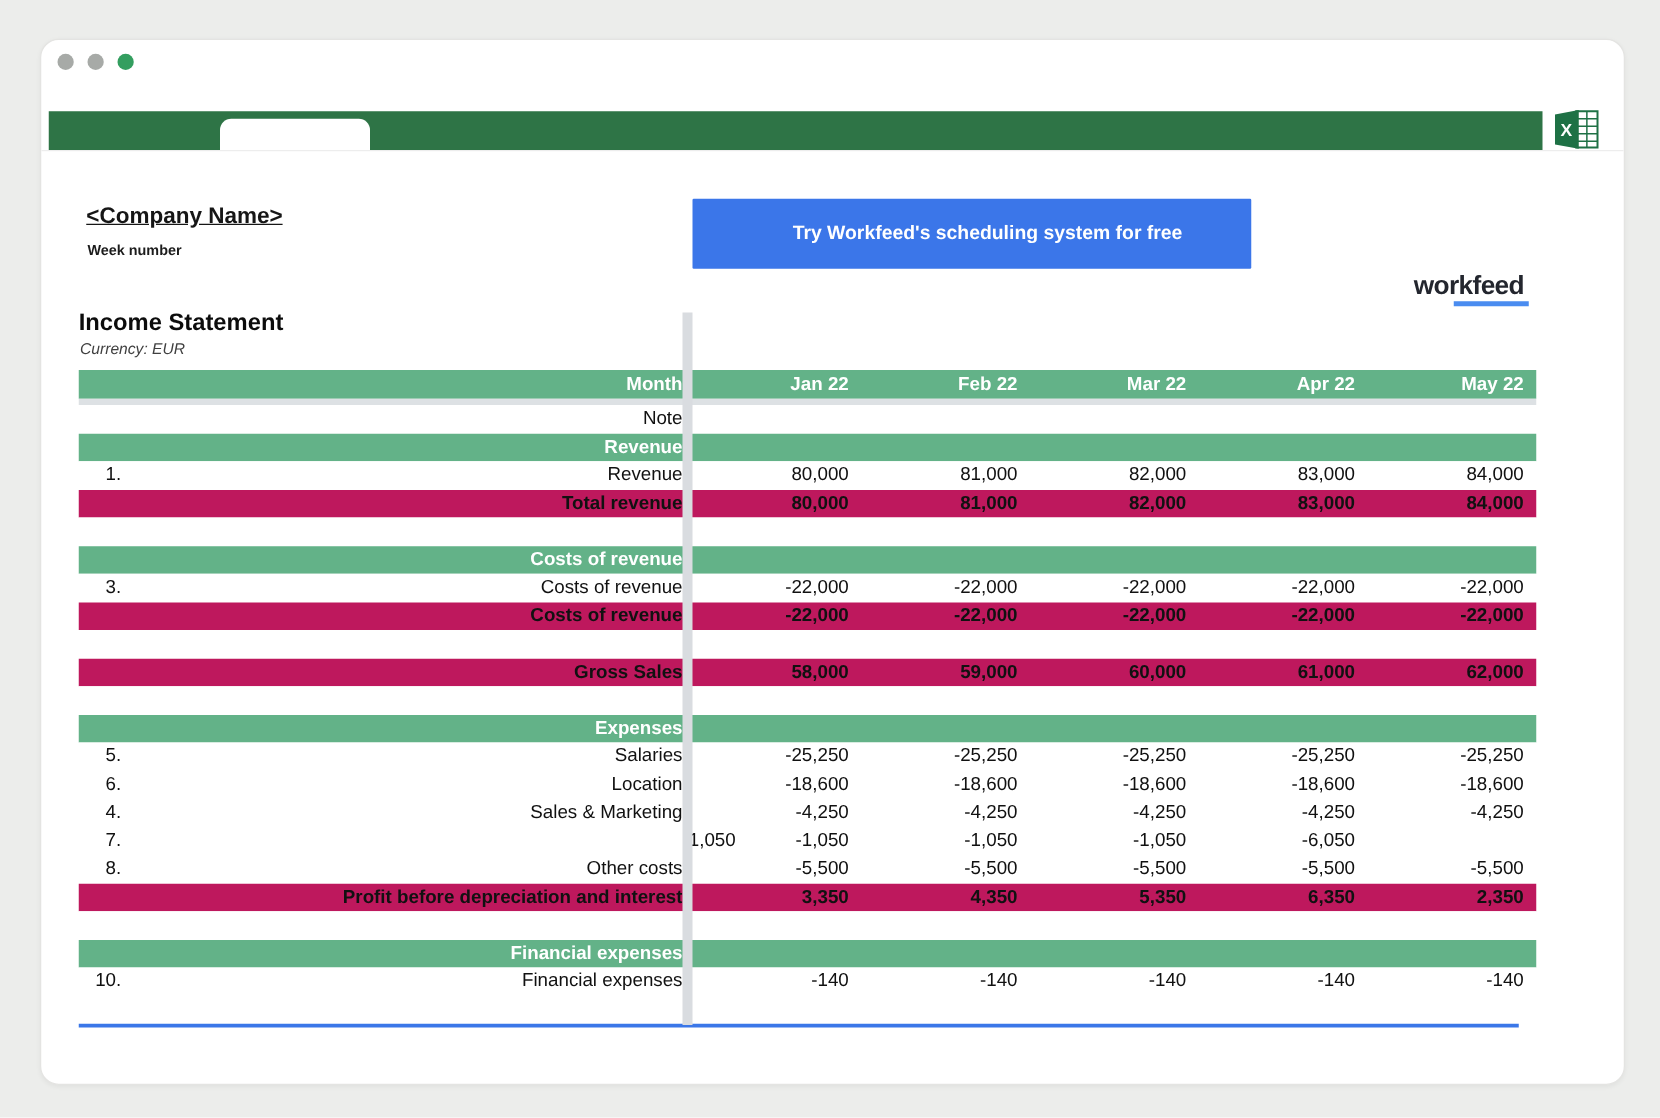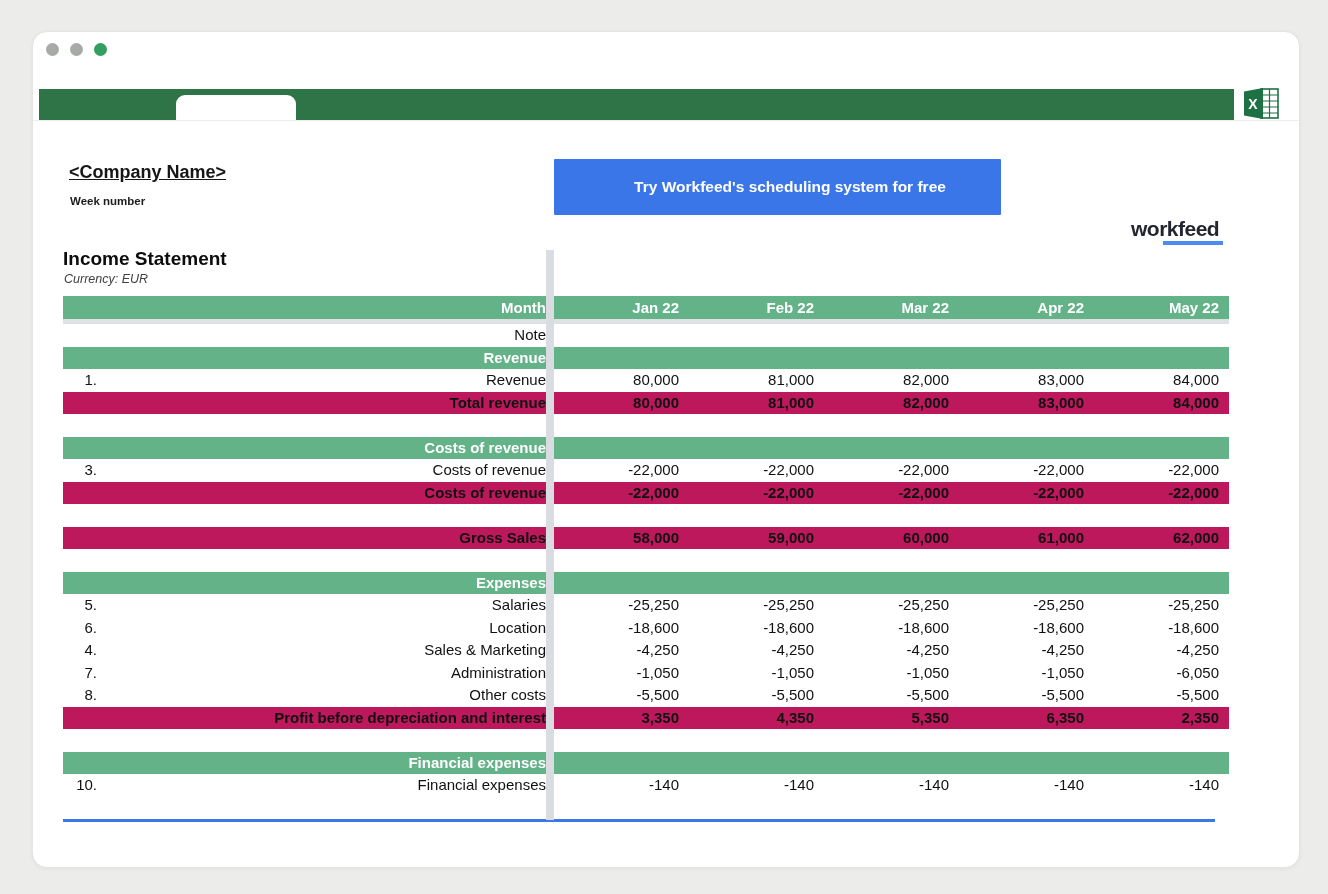--- a/index.html
+++ b/index.html
@@ -243,21 +243,20 @@
         <div class="c-label">Sales &amp; Marketing</div>
         <div></div>
         <div class="c-val">-4,250</div>
         <div class="c-val">-4,250</div>
         <div class="c-val">-4,250</div>
         <div class="c-val">-4,250</div>
         <div class="c-val">-4,250</div>
       </div>
       <div class="row r-item">
         <div class="c-num">7.</div>
-        <div class="c-label">Administration</div>
         <div></div>
         <div class="c-val">-1,050</div>
         <div class="c-val">-1,050</div>
         <div class="c-val">-1,050</div>
         <div class="c-val">-1,050</div>
         <div class="c-val">-6,050</div>
       </div>
       <div class="row r-item">
         <div class="c-num">8.</div>
         <div class="c-label">Other costs</div>

